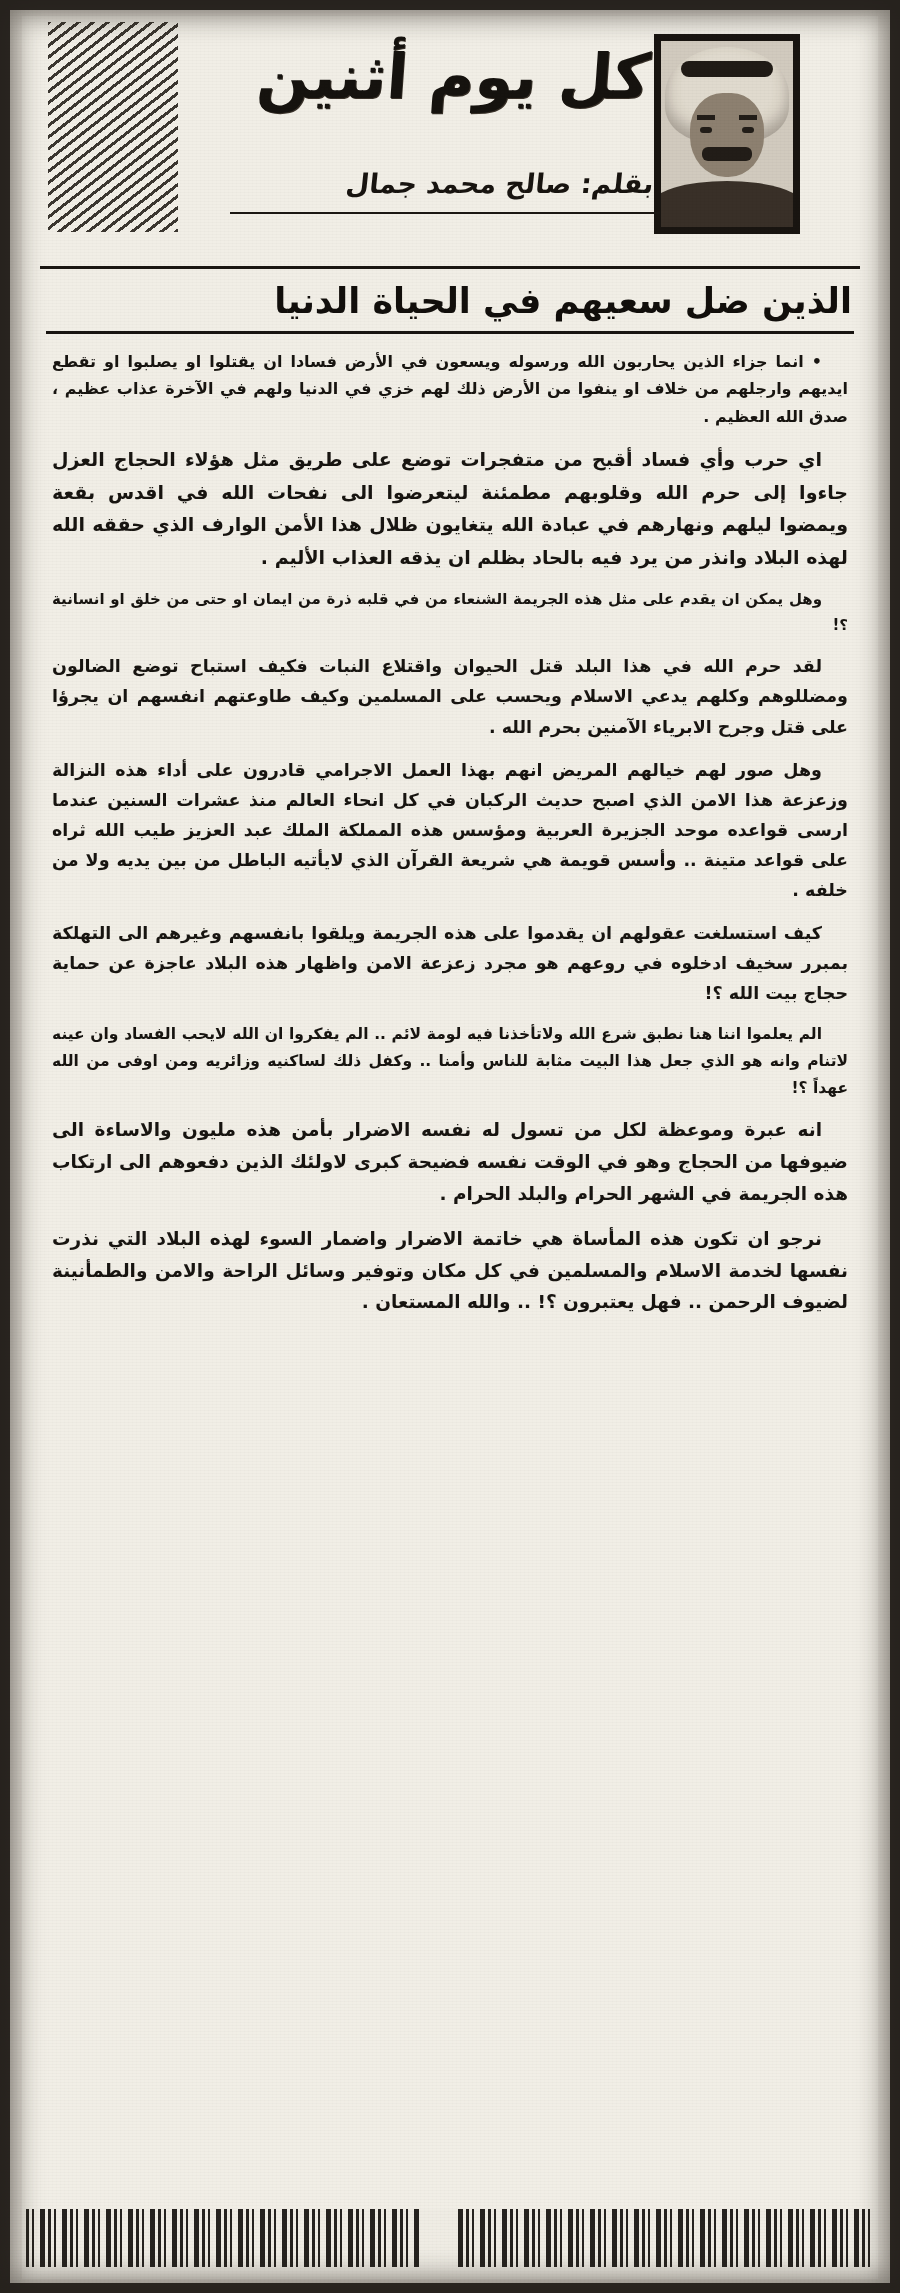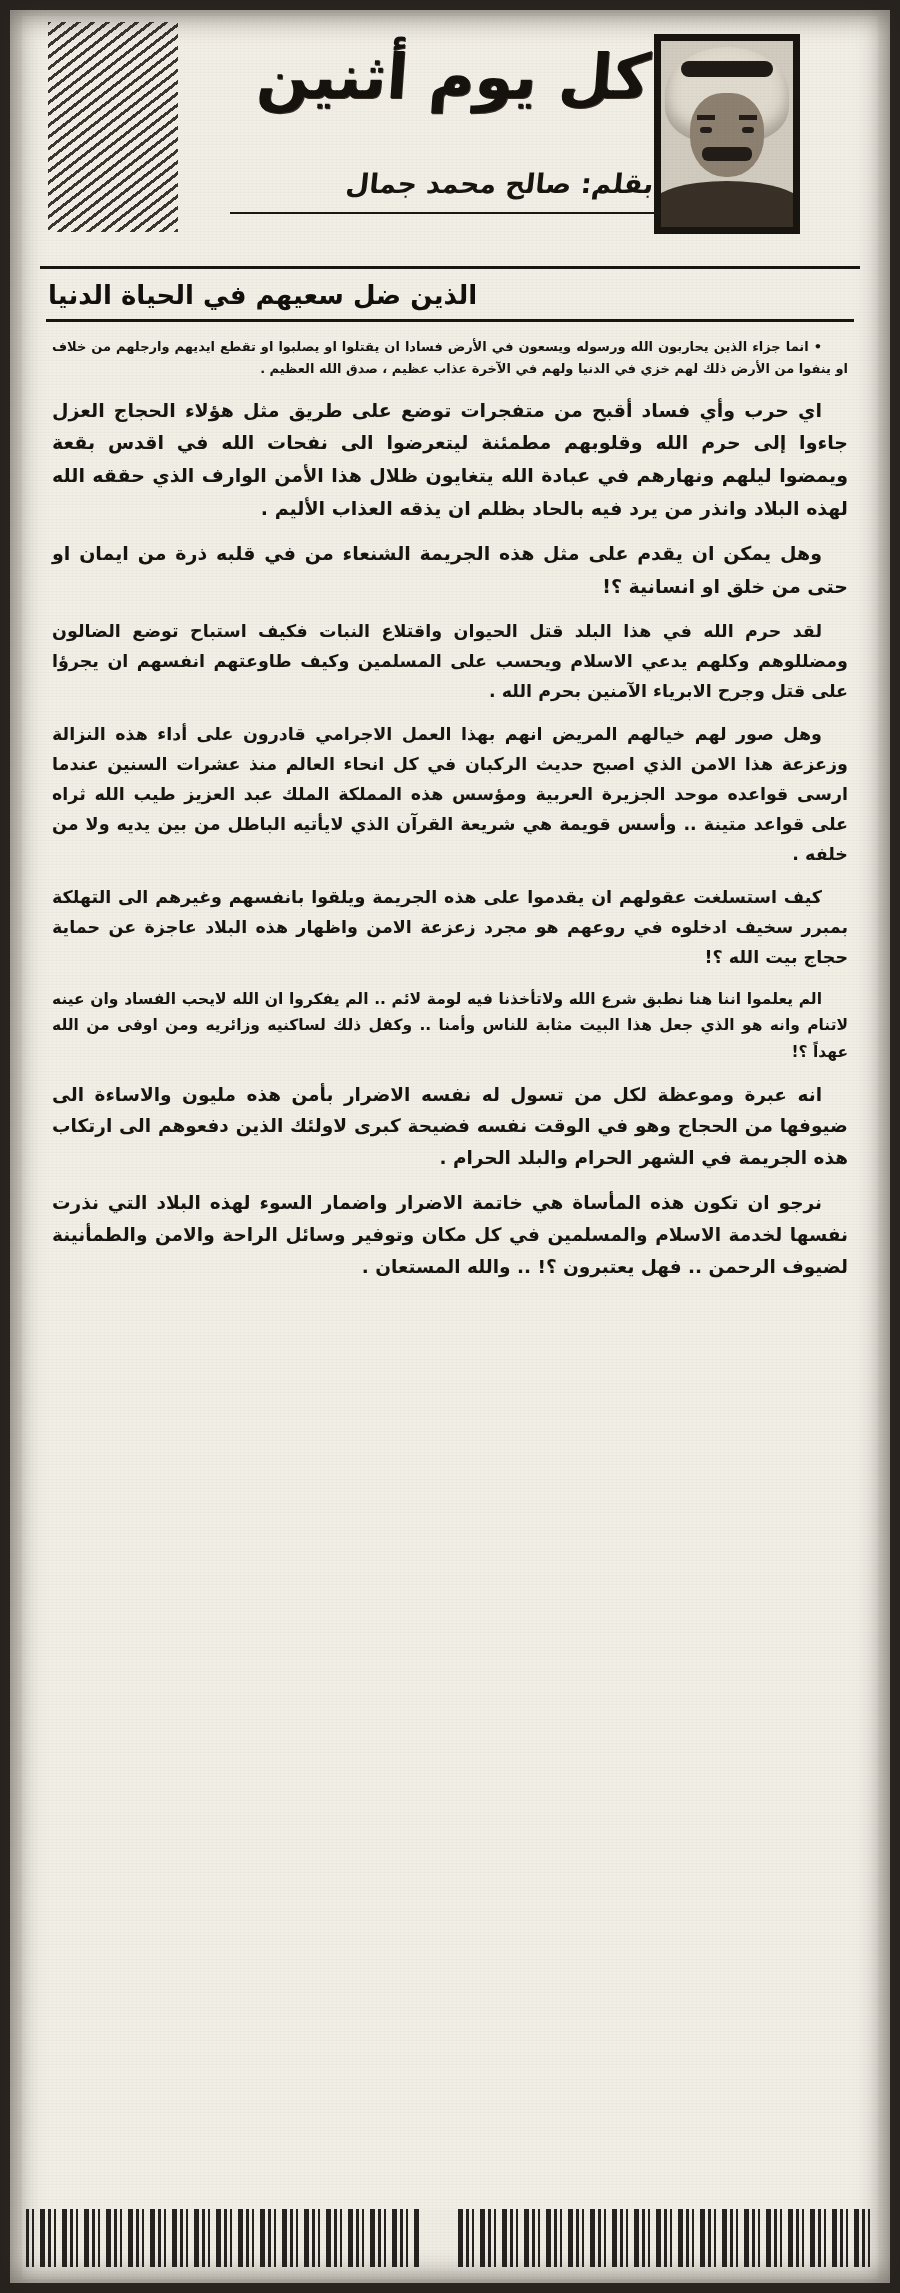--- a/index.html
+++ b/index.html
@@ -150,23 +150,23 @@
     right: 200px;
     top: 196px;
     width: 430px;
     height: 2px;
     background: #1d1915;
   }
 
   
   .headline {
     margin: 10px 26px 4px 26px;
-    text-align: left;
-    font-family: "DejaVu Sans", sans-serif;
-    font-size: 26px;
+    text-align: right;
+    font-family: "DejaVu Sans", sans-serif;
+    font-size: 35px;
     font-weight: 700;
     color: #14110e;
     letter-spacing: 1px;
     line-height: 1.3;
   }
   .headline-rule {
     margin: 6px 24px 14px 24px;
     height: 3px;
     background: #1b1713;
   }
@@ -178,24 +178,24 @@
   .article p {
     margin: 0 0 13px 0;
     font-family: "DejaVu Sans", sans-serif;
     color: #1a1713;
     text-align: justify;
     text-justify: inter-word;
     line-height: 1.72;
     font-weight: 700;
     text-indent: 26px;
   }
-  .p-lead   { font-size: 13px; }
+  .p-lead   { font-size: 16px; }
   .p-big    { font-size: 19px; }
   .p-mid    { font-size: 17.5px; font-weight: 700; }
-  .p-small  { font-size: 19px; font-weight: 400; }
+  .p-small  { font-size: 15px; font-weight: 400; }
   .p-smaller{ font-size: 15.5px; font-weight: 400; }
   .p-bold   { font-size: 18.5px; font-weight: 700; }
 
   
   .footer-strip {
     position: absolute;
     left: 26px; right: 26px; bottom: 26px;
     height: 58px;
     background:
       repeating-linear-gradient(90deg,

